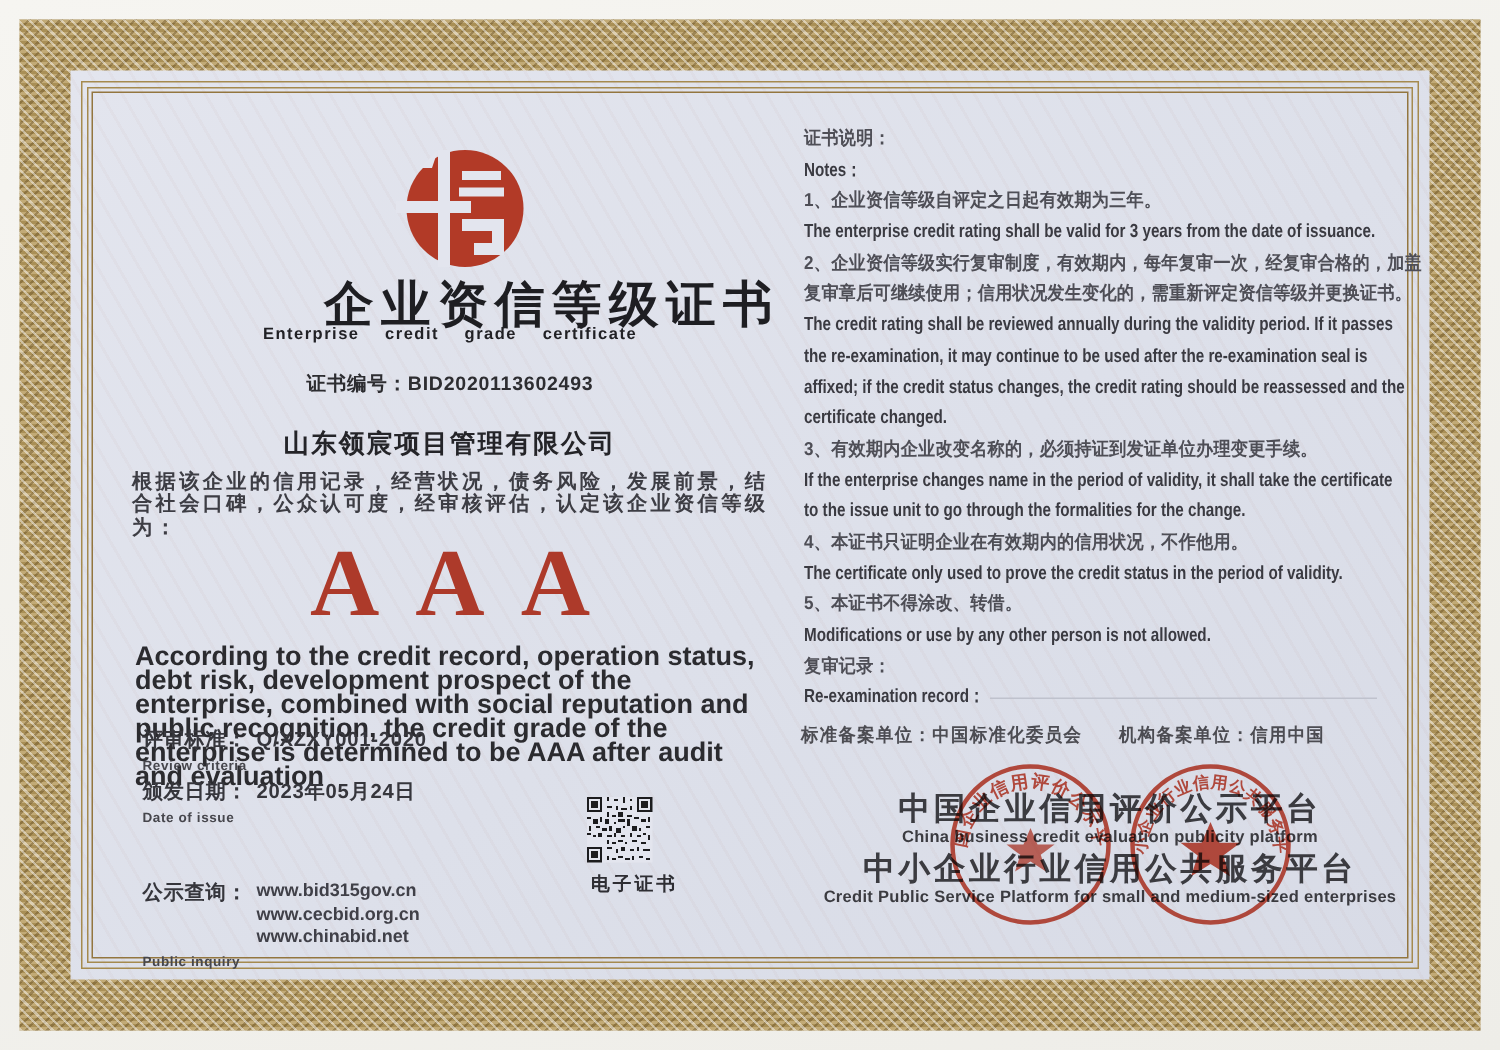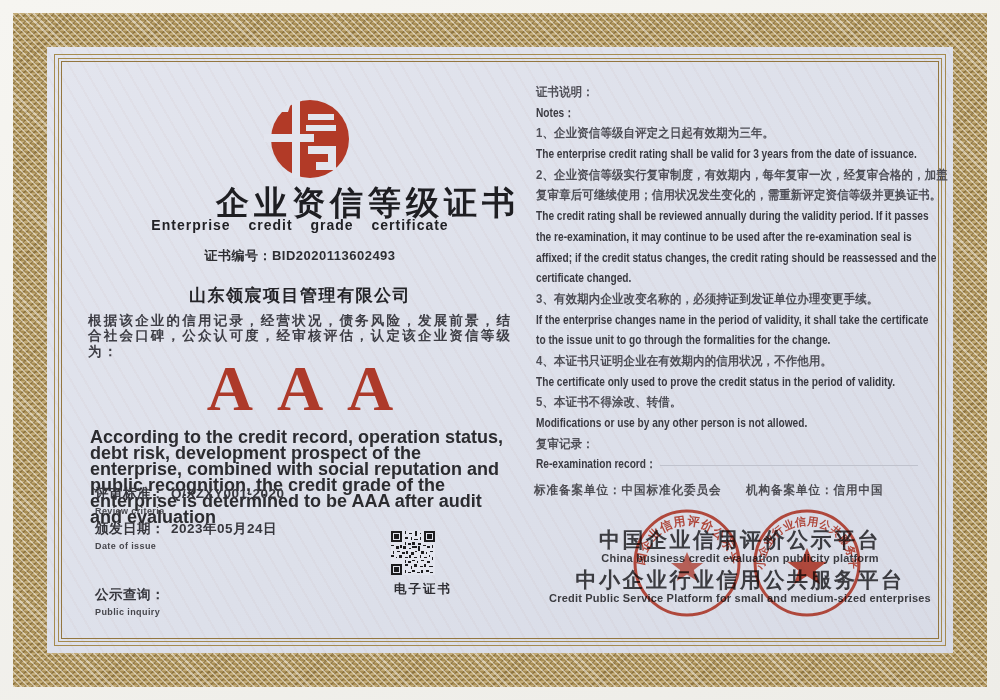--- a/index.html
+++ b/index.html
@@ -20,21 +20,21 @@
   .iline{position:absolute;border:1px solid #a58a4e;pointer-events:none;}
   .iline.l1{inset:54px;}
   .iline.l2{inset:58px;}
   .iline.l3{inset:61px;border-color:#93763f;}
 
   
   .logo{position:absolute;left:262px;top:96px;}
   .title{position:absolute;left:80px;top:181px;width:440px;text-align:right;
          font-size:33px;font-weight:700;letter-spacing:5px;color:#1e1e22;}
   .subtitle{position:absolute;left:80px;top:217px;width:440px;text-align:center;
-         font-size:14px;font-weight:700;letter-spacing:1px;word-spacing:13px;color:#212125;}
+         font-size:11px;font-weight:700;letter-spacing:1px;word-spacing:13px;color:#212125;}
   .certno{position:absolute;left:80px;top:247px;width:440px;text-align:center;
          font-size:13px;font-weight:700;color:#2d2d31;letter-spacing:.5px;}
   .company{position:absolute;left:80px;top:284px;width:440px;text-align:center;
          font-size:17px;font-weight:700;letter-spacing:1.5px;color:#242428;}
   .stmt-cn{position:absolute;left:88px;top:313px;width:424px;
          font-size:13.5px;font-weight:700;letter-spacing:2px;line-height:15.4px;
          text-align:justify;color:#3d3d44;}
   .grade{position:absolute;left:80px;top:352px;width:440px;text-align:center;
          font-family:"Liberation Serif",serif;font-size:64px;font-weight:700;
          letter-spacing:24px;padding-left:24px;box-sizing:border-box;color:#ad3a2a;}
@@ -106,20 +106,25 @@
     <span class="dl">评审标准：</span><span class="dv">Q/XZXY001-2020</span>
     <div class="dsub">Review criteria</div>
   </div>
   <div class="detail r2">
     <span class="dl">颁发日期：</span><span class="dv">2023年05月24日</span>
     <div class="dsub">Date of issue</div>
   </div>
   <div class="detail r4">
     <div class="dflex">
       <span class="dl">公示查询：</span>
+      <div class="urls">
+        <div>www.bid315gov.cn</div>
+        <div>www.cecbid.org.cn</div>
+        <div>www.chinabid.net</div>
+      </div>
     </div>
     <div class="dsub">Public inquiry</div>
   </div>
 
   <div class="qr">
     <svg width="44" height="44" viewBox="0 0 29 29" shape-rendering="crispEdges">
       <rect width="29" height="29" fill="#e3e5ee"></rect>
       <g fill="#1c1c1e">
         <rect x="0" y="0" width="7" height="7"></rect>
           <rect x="22" y="0" width="7" height="7"></rect>

